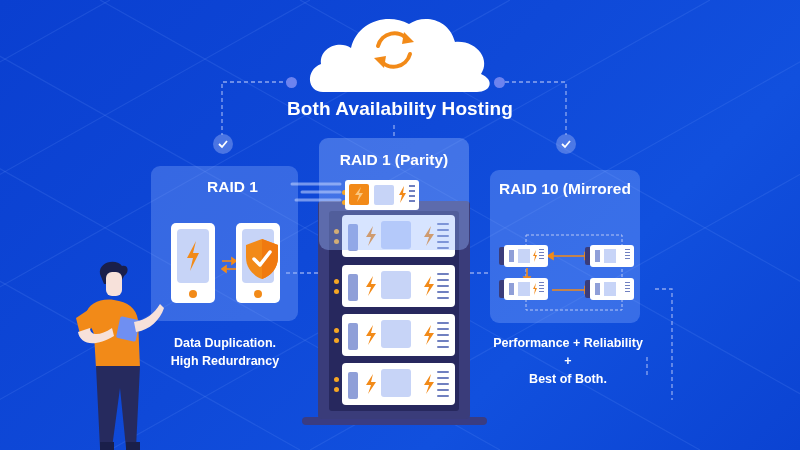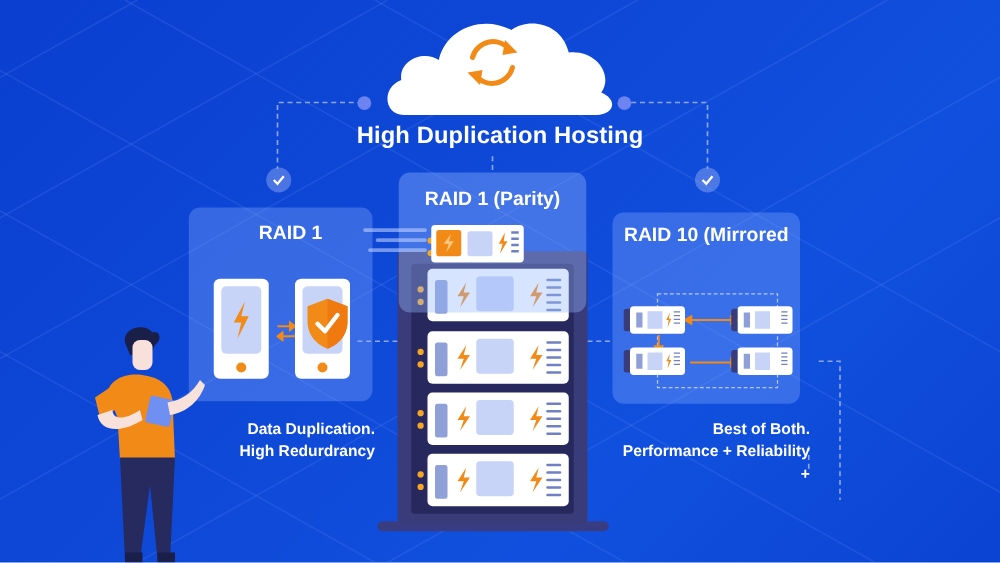--- a/index.html
+++ b/index.html
@@ -3,21 +3,21 @@
 <meta charset="utf-8">
 <style>
   html, body { margin:0; padding:0; }
   body { width:800px; height:450px; overflow:hidden; font-family:"Liberation Sans", sans-serif; }
   .stage { position:relative; width:800px; height:450px; background:linear-gradient(135deg,#0a3fd0 0%,#0f49d8 45%,#1150de 70%,#0b43d2 100%); overflow:hidden; }
   .grid { position:absolute; inset:0; }
   .abs { position:absolute; }
   .title { position:absolute; left:0; width:800px; top:98px; text-align:center; color:#fff; font-weight:bold; font-size:19px; letter-spacing:0.1px; }
   .panel { position:absolute; background:rgba(140,175,255,0.33); border-radius:9px; }
   .ptitle { position:absolute; left:0; right:0; text-align:center; color:#fff; font-weight:bold; font-size:15.5px; line-height:22px; }
-  .caption { position:absolute; text-align:right; color:#fff; font-size:12.5px; line-height:18px; font-weight:bold; }
+  .caption { position:absolute; text-align:center; color:#fff; font-size:12.5px; line-height:18px; font-weight:bold; }
   .phone { position:absolute; width:44px; height:80px; background:#fff; border-radius:5px; }
   .phone .scr { position:absolute; left:6px; top:6px; width:32px; height:54px; background:#c7d4f7; border-radius:4px; }
   .phone .dot { position:absolute; left:18px; bottom:5px; width:8px; height:8px; border-radius:50%; background:#f28a18; }
   .rack { position:absolute; left:318px; top:201px; width:152px; height:218px; background:#3a3c7a; border-radius:4px; }
   .rack-inner { position:absolute; left:329px; top:211px; width:130px; height:200px; background:#27285e; border-radius:3px; }
   .rack-base { position:absolute; left:302px; top:417px; width:185px; height:8px; background:#3a3c82; border-radius:4px; }
   .unit { position:absolute; left:342px; width:113px; height:42px; background:#fff; border-radius:4px; }
   .unit .bar { position:absolute; left:6px; top:9px; width:10px; height:27px; background:#8f9fd8; border-radius:2px; }
   .unit .sq { position:absolute; left:39px; top:6px; width:30px; height:28px; background:#c7d4f7; border-radius:3px; }
   .unit .b1 { position:absolute; left:22px; top:10px; }
@@ -75,21 +75,21 @@
   </svg>
   <svg class="abs" style="left:368px;top:24px" width="52" height="52" viewBox="0 0 52 52">
     <g fill="none" stroke="#f28a18" stroke-width="4" stroke-linecap="round">
       <path d="M10,22 A17,17 0 0 1 40,16"></path>
       <path d="M42,30 A17,17 0 0 1 12,36"></path>
     </g>
     <polygon points="36,8 46,18 34,20" fill="#f28a18"></polygon>
     <polygon points="16,44 6,34 18,32" fill="#f28a18"></polygon>
   </svg>
 
-  <div class="title">High Duplication Hosting</div>
+  <div class="title">Both Availability Hosting</div>
 
   <div class="check" style="left:213px;top:134px;">
     <svg width="20" height="20">
         <polyline points="6,10 9,13 14,7" fill="none" stroke="#fff" stroke-width="1.8"></polyline>
       </svg>
   </div>
   <div class="check" style="left:556px;top:134px;">
     <svg width="20" height="20">
         <polyline points="6,10 9,13 14,7" fill="none" stroke="#fff" stroke-width="1.8"></polyline>
       </svg>
@@ -313,22 +313,22 @@
         <div class="sq"></div>
         <div class="v">
           <i></i>
           <i></i>
           <i></i>
           <i></i>
         </div>
       </div>
   </div>
   <div class="caption" style="left:488px;top:334px;width:160px;">
+    <div>Performance + Reliability +</div>
     <div>Best of Both.</div>
-    <div>Performance + Reliability +</div>
   </div>
 
   <svg class="abs" style="left:70px;top:258px" width="95" height="192" viewBox="0 0 95 192">
     <path d="M30,16 C28,4 46,0 52,8 C58,6 60,14 54,18 L50,26 L34,26 Z" fill="#1a1f4a"></path>
     <rect x="36" y="14" width="16" height="24" rx="6" fill="#f7e1da"></rect>
     <path d="M16,56 C18,46 30,40 44,42 C58,44 66,50 68,62 L70,110 L26,110 L24,76 Z" fill="#f28a18"></path>
     <path d="M18,52 L6,60 L10,76 L22,70 Z" fill="#f28a18"></path>
     <path d="M8,74 C10,86 24,90 44,78 L42,70 C30,78 20,78 20,70 Z" fill="#f7e1da"></path>
     <rect x="48" y="60" width="20" height="22" rx="2" fill="#6f8ff2" transform="rotate(12 58 71)"></rect>
     <path d="M64,64 C76,62 84,56 90,46 L94,50 C90,62 80,72 66,74 Z" fill="#f7e1da"></path>

